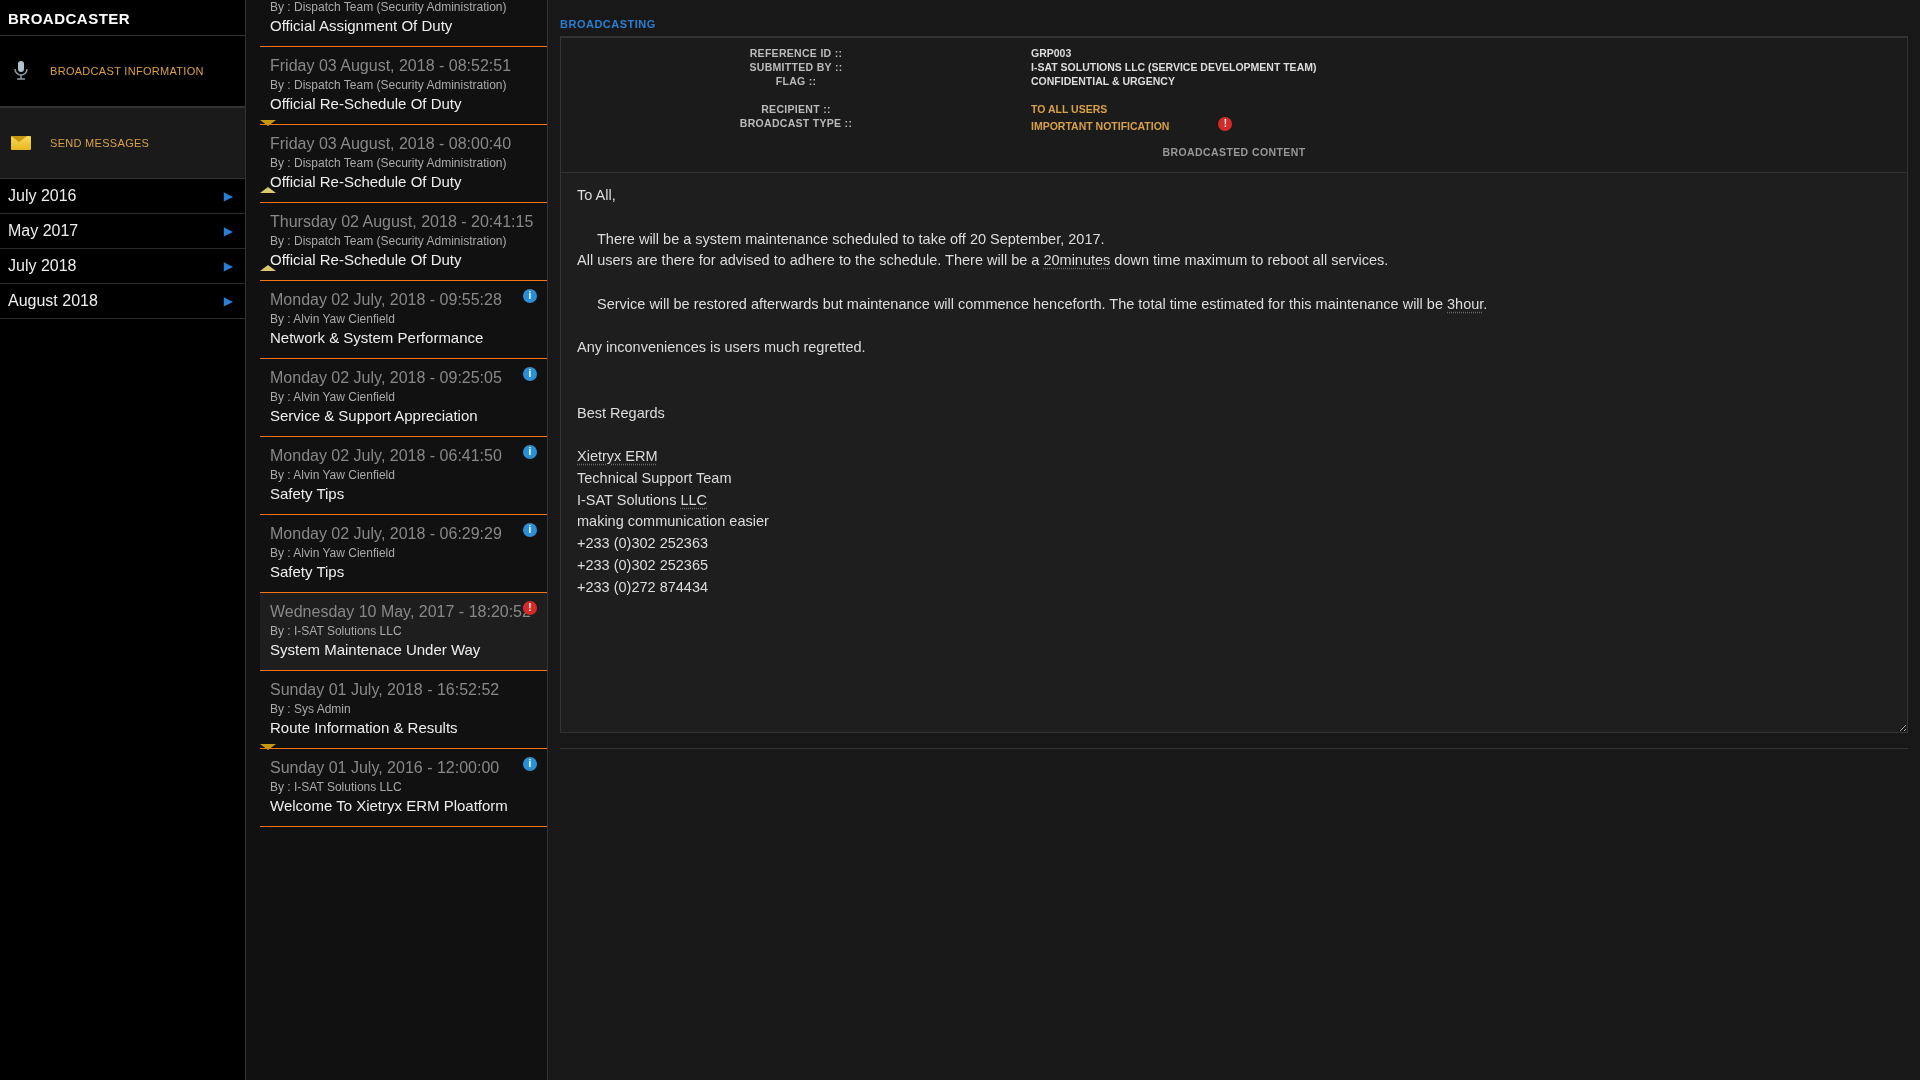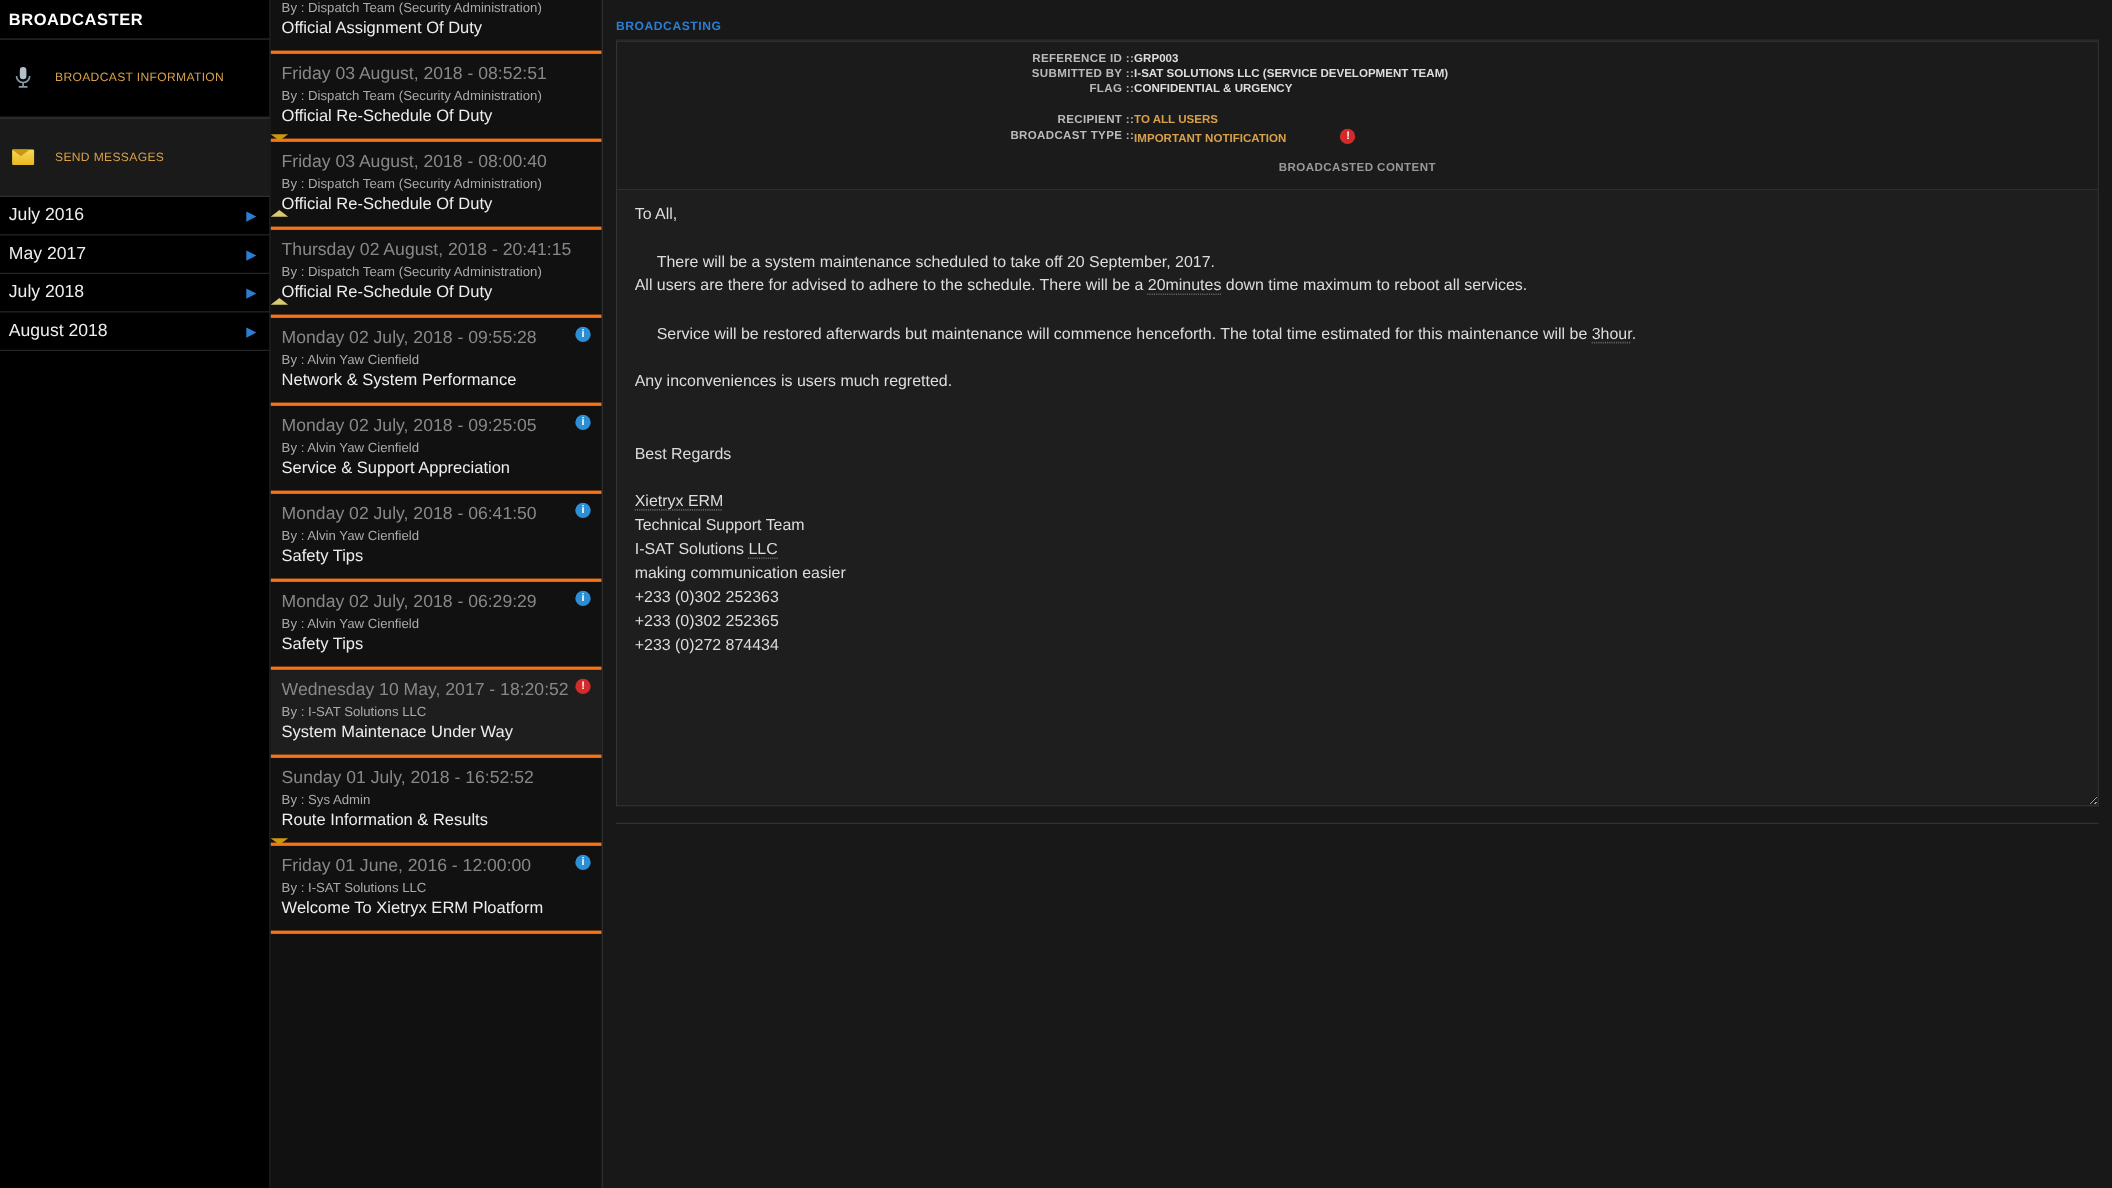--- a/index.html
+++ b/index.html
@@ -72,23 +72,24 @@
 }
 .msg-list {
   height: 100%;
   overflow-y: scroll;
 }
 .msg-list::-webkit-scrollbar { width: 14px; }
 .msg-list::-webkit-scrollbar-track { background: #2a2a2a; }
 .msg-list::-webkit-scrollbar-thumb { background: #666; border: 2px solid #2a2a2a; }
 .msg-item {
   padding: 10px 10px 12px 10px;
-  border-bottom: 3px solid #f97316;
+  border-bottom: 1px solid #f97316;
   position: relative;
   cursor: pointer;
+  margin-left: 14px;
 }
 .msg-item.selected { background: #1e1e1e; }
 .msg-date {
   color: #888;
   font-size: 16px;
   margin-bottom: 3px;
 }
 .msg-by {
   color: #aaa;
   font-size: 12px;
@@ -176,21 +177,21 @@
   border: 1px solid #333;
   padding: 8px 0 14px 0;
   background: #1b1b1b;
 }
 .meta-row {
   display: flex;
   padding: 1px 0;
 }
 .meta-label {
   width: 470px;
-  text-align: right;
+  text-align: center;
   color: #bbb;
   font-weight: bold;
   font-size: 10.5px;
   letter-spacing: 0.3px;
   padding-right: 0;
 }
 .meta-value {
   color: #ddd;
   font-weight: bold;
   font-size: 10.5px;
@@ -306,21 +307,21 @@
         <span class="msg-icon icon-info">i</span>
       </div>
       <div class="msg-item selected">
         <div class="msg-date">Wednesday 10 May, 2017 - 18:20:52</div>
         <div class="msg-by">By : I-SAT Solutions LLC</div>
         <div class="msg-title">System Maintenace Under Way</div>
         <span class="msg-icon icon-important">!</span>
       </div>
       <div class="msg-item"><div class="msg-date">Sunday 01 July, 2018 - 16:52:52</div><div class="msg-by">By : Sys Admin</div><div class="msg-title">Route Information &amp; Results</div><span class="msg-icon icon-envelope-closed"></span></div>
       <div class="msg-item">
-        <div class="msg-date">Friday 01 June, 2016 - 12:00:00</div>
+        <div class="msg-date">Sunday 01 July, 2016 - 12:00:00</div>
         <div class="msg-by">By : I-SAT Solutions LLC</div>
         <div class="msg-title">Welcome To Xietryx ERM Ploatform</div>
         <span class="msg-icon icon-info">i</span>
       </div>
     </div>
 </div>
 
 <div class="right-panel">
   <div class="section-header">BROADCASTING</div>
   <div class="section-block">

